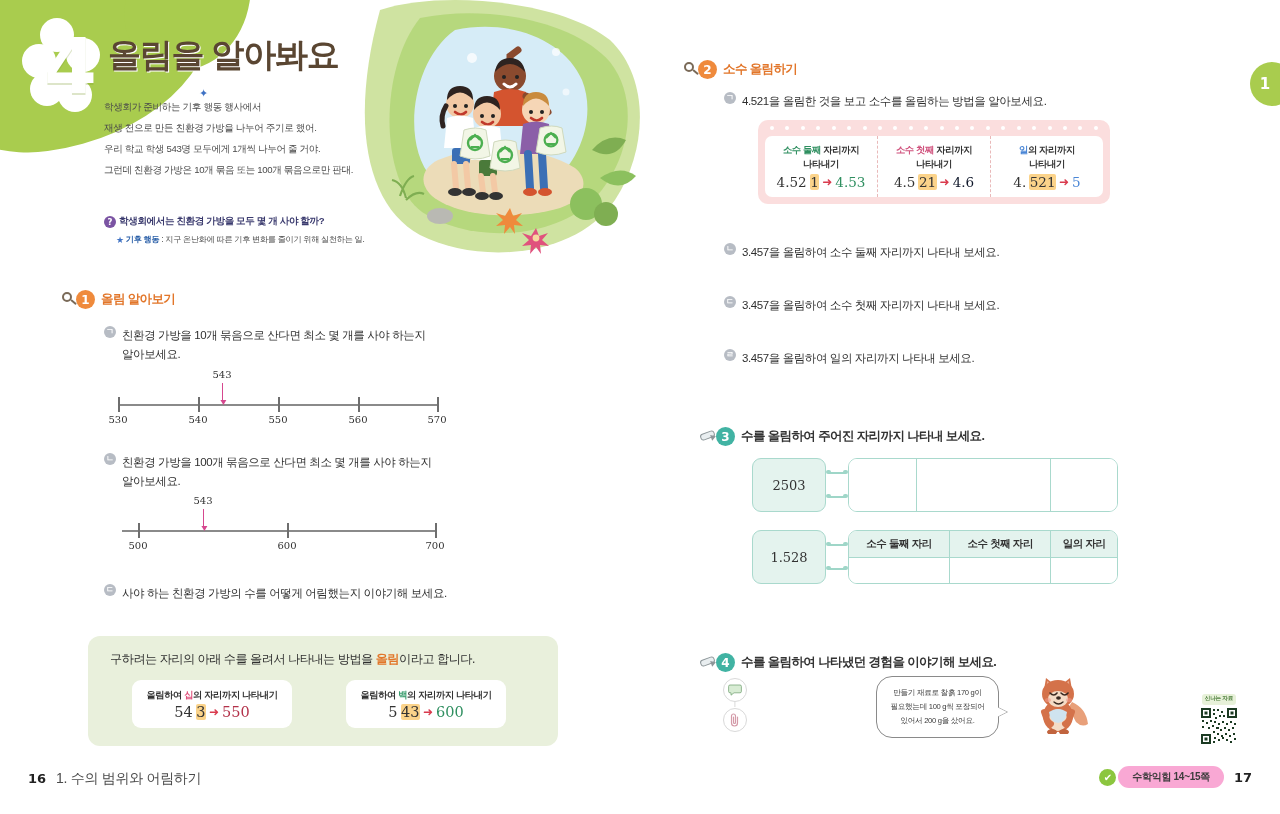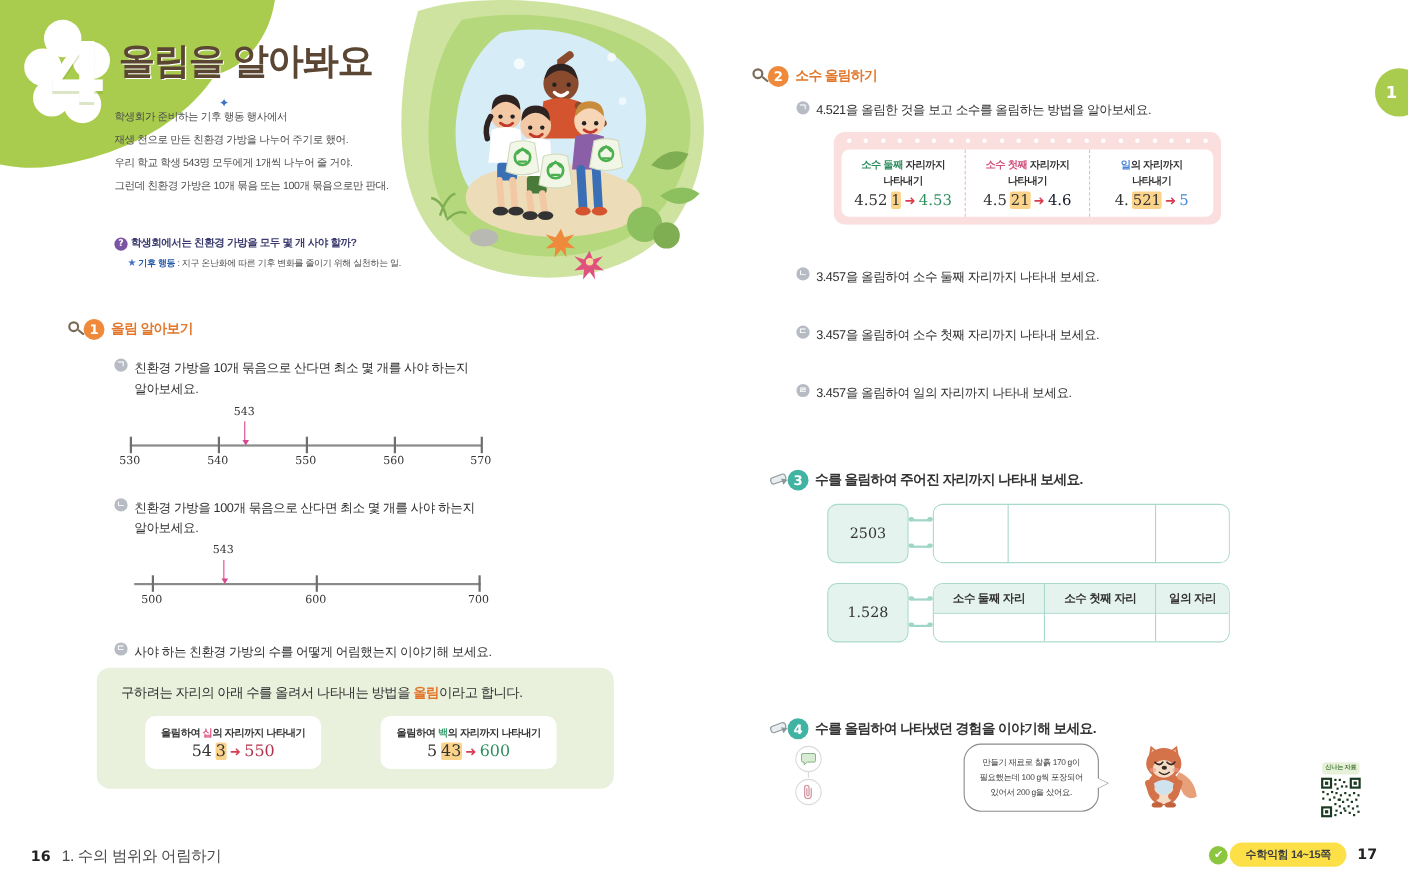--- a/index.html
+++ b/index.html
@@ -150,21 +150,21 @@
     position: absolute; top: 1px; width: 1.3px; height: 19px; background: #d6488f;
   }
   .numline .ptr-head {
     position: absolute; top: 18px; width: 0; height: 0;
     border-left: 3.2px solid transparent; border-right: 3.2px solid transparent;
     border-top: 5px solid #d6488f; transform: translateX(-1.6px);
   }
 
   
   .concept-box {
-    position: absolute; left: 88px; top: 607px; width: 470px; height: 110px;
+    position: absolute; left: 88px; top: 636px; width: 470px; height: 110px;
     background: #e9f0dc; border-radius: 12px;
   }
   .concept-text {
     position: absolute; left: 22px; top: 15px;
     font-size: 12.2px; color: #2f2f2f; letter-spacing: -.5px; font-weight: 500;
   }
   .concept-text .kw { color: #e2762a; font-weight: 700; }
   .mini-card {
     position: absolute; top: 44px; width: 160px; height: 48px;
     background: #ffffff; border-radius: 9px;
@@ -189,21 +189,21 @@
   
   .foot-left { position: absolute; left: 28px; top: 770px; display: flex; align-items: baseline; gap: 10px; }
   .foot-left .pno { font-size: 13px; font-weight: 700; color: #222; font-family: "DejaVu Sans", sans-serif; }
   .foot-left .unit { font-size: 14px; color: #4a4a4a; letter-spacing: -.3px; }
   .foot-right { position: absolute; right: 28px; top: 766px; display: flex; align-items: center; gap: 10px; }
   .check-badge {
     width: 17px; height: 17px; border-radius: 50%; background: #8cc63f;
     display: flex; align-items: center; justify-content: center; color: #fff; font-size: 10px;
   }
   .pill {
-    background: #fde047; border-radius: 11px; padding: 4px 14px;
+    background: #f9a8d4; border-radius: 11px; padding: 4px 14px;
     font-size: 10px; font-weight: 700; color: #3d3d3d; letter-spacing: -.3px;
     margin-left: -8px;
   }
   .foot-right .pno { font-size: 13px; font-weight: 700; color: #222; font-family: "DejaVu Sans", sans-serif; }
 
   
   .edge-tab {
     position: absolute; right: -14px; top: 62px; width: 44px; height: 44px;
     border-radius: 50%; background: #a9cc4e; color: #fff;
     display: flex; align-items: center; justify-content: center;

